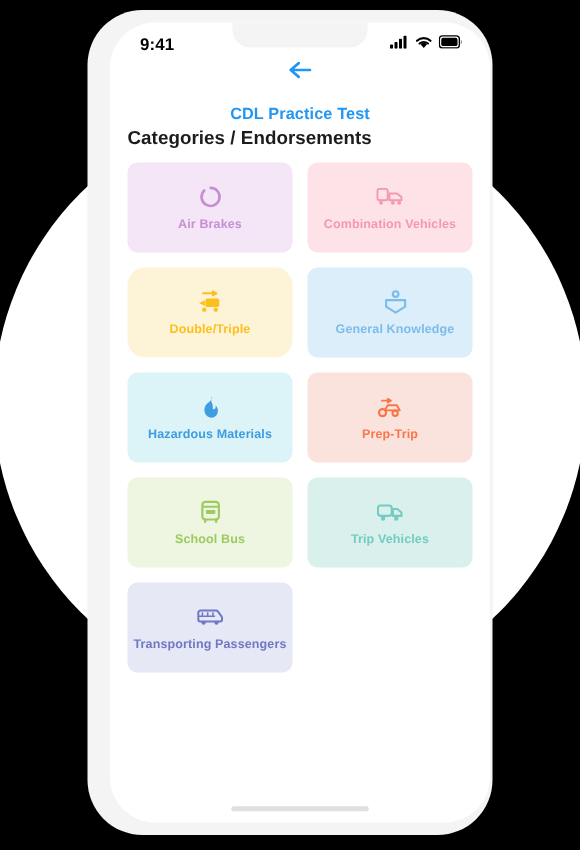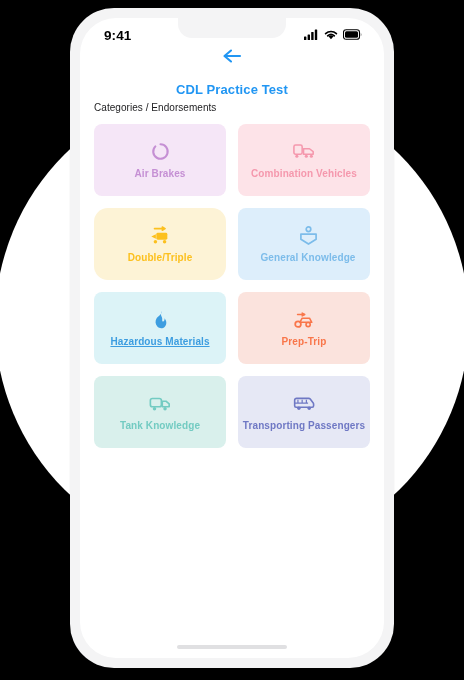--- a/index.html
+++ b/index.html
@@ -35,21 +35,21 @@
     top: 8px;
     width: 324px;
     height: 660px;
     background: #f4f4f5;
     border-radius: 44px;
     box-shadow: 0 0 0 1px rgba(0,0,0,0.02);
   }
 
   #phone-screen {
     position: absolute;
-    left: 80px;
+    left: 88px;
     top: 18px;
     width: 304px;
     height: 640px;
     background: #ffffff;
     border-radius: 36px;
     overflow: hidden;
   }
 
   
   #status-bar {
@@ -103,22 +103,22 @@
   }
   #nav-title {
     font-size: 13px;
     font-weight: bold;
     color: #2196f3;
     letter-spacing: 0.1px;
   }
 
   
   #section-title {
-    font-size: 10px;
-    font-weight: normal;
+    font-size: 15px;
+    font-weight: bold;
     color: #1c1c1e;
     padding: 16px 0 0 14px;
     letter-spacing: 0.05px;
   }
 
   
   #tile-grid {
     display: grid;
     grid-template-columns: 1fr 1fr;
     gap: 12px;
@@ -259,46 +259,57 @@
     </div>
 
     <div class="tile" style="background: rgb(220, 243, 247); color: rgb(61, 157, 224);">
       <div class="tile-icon">
         <svg width="15" height="20" viewBox="0 0 16 21">
           <path d="M9 0.8 C9.6 5 6 5.5 4 8.4 C2 11.3 2.4 15 4.6 17.4 C6.6 19.6 10.4 19.9 12.6 17.6
                    C15 15.1 14.6 11 12.2 8.6 C12.8 11 11.4 12.4 10.4 12 C9.2 11.5 10.6 9 9 6.4
                    C8.2 5.1 8.6 2.4 9 0.8 Z" fill="currentColor"></path>
         </svg>
       </div>
-      <div class="tile-label" style="color: rgb(61, 157, 224); text-decoration: underline;">Hazardous Materials</div>
+      <div class="tile-label" style="color: rgb(61, 157, 224);">Hazardous Materials</div>
     </div>
 
     <div class="tile" style="background: rgb(251, 227, 221); color: rgb(249, 118, 74);">
       <div class="tile-icon">
         <svg width="22" height="18" viewBox="0 0 24 19">
           <path d="M5 3.5 h7 M10 2 L12.8 3.5 L10 5" stroke="currentColor" stroke-width="1.7" fill="none" stroke-linecap="round" stroke-linejoin="round"></path>
           <path d="M10 7.5 h8 l2.5 4.5 h-13 Z" stroke="currentColor" stroke-width="1.7" fill="none" stroke-linejoin="round"></path>
           <circle cx="5.5" cy="14" r="3.1" stroke="currentColor" stroke-width="1.9" fill="none"></circle>
           <circle cx="16.5" cy="14.5" r="2.3" stroke="currentColor" stroke-width="1.8" fill="none"></circle>
         </svg>
       </div>
       <div class="tile-label" style="color: rgb(249, 118, 74);">Prep-Trip</div>
     </div>
 
+    <div class="tile" style="background: rgb(238, 245, 224); color: rgb(156, 203, 95);">
+      <div class="tile-icon">
+        <svg width="17" height="19" viewBox="0 0 18 20">
+          <rect x="2" y="1.5" width="14" height="15" rx="2.6" stroke="currentColor" stroke-width="1.8" fill="none"></rect>
+          <path d="M2.6 5.6 h12.8" stroke="currentColor" stroke-width="1.6"></path>
+          <rect x="5" y="8.5" width="8" height="3.4" rx="0.9" fill="currentColor"></rect>
+          <path d="M4.4 16.5 v2 M13.6 16.5 v2" stroke="currentColor" stroke-width="1.9" stroke-linecap="round"></path>
+        </svg>
+      </div>
+      <div class="tile-label" style="color: rgb(156, 203, 95);">School Bus</div>
+    </div>
 
     <div class="tile" style="background: rgb(217, 240, 236); color: rgb(115, 203, 194);">
       <div class="tile-icon">
         <svg width="22" height="17" viewBox="0 0 24 18">
           <rect x="1.5" y="3.5" width="12" height="9" rx="2.2" stroke="currentColor" stroke-width="1.8" fill="none"></rect>
           <path d="M14.5 6.5 h4 l3.5 3 V12.5 h-7.5 Z" stroke="currentColor" stroke-width="1.8" fill="none" stroke-linejoin="round"></path>
           <circle cx="6" cy="14.8" r="1.9" fill="currentColor"></circle>
           <circle cx="17.5" cy="14.8" r="1.9" fill="currentColor"></circle>
         </svg>
       </div>
-      <div class="tile-label" style="color: rgb(115, 203, 194);">Tank Knowledge</div>
+      <div class="tile-label" style="color: rgb(115, 203, 194);">Trip Vehicles</div>
     </div>
 
     <div class="tile" style="background: rgb(230, 232, 245); color: rgb(111, 120, 196);">
       <div class="tile-icon">
         <svg width="23" height="15" viewBox="0 0 24 16">
           <path d="M1.5 4.5 a2 2 0 0 1 2-2 h13 a2 2 0 0 1 1.6 0.8 l3.2 4.2 a2 2 0 0 1 0.4 1.2 v1.8
                    a1.5 1.5 0 0 1-1.5 1.5 H3 a1.5 1.5 0 0 1-1.5-1.5 Z" stroke="currentColor" stroke-width="1.7" fill="none" stroke-linejoin="round"></path>
           <path d="M5 4 v3.5 M9.5 4 v3.5 M14 4 v3.5 M1.8 7.5 h14" stroke="currentColor" stroke-width="1.3"></path>
           <circle cx="6" cy="13" r="1.8" fill="currentColor"></circle>
           <circle cx="17" cy="13" r="1.8" fill="currentColor"></circle>

